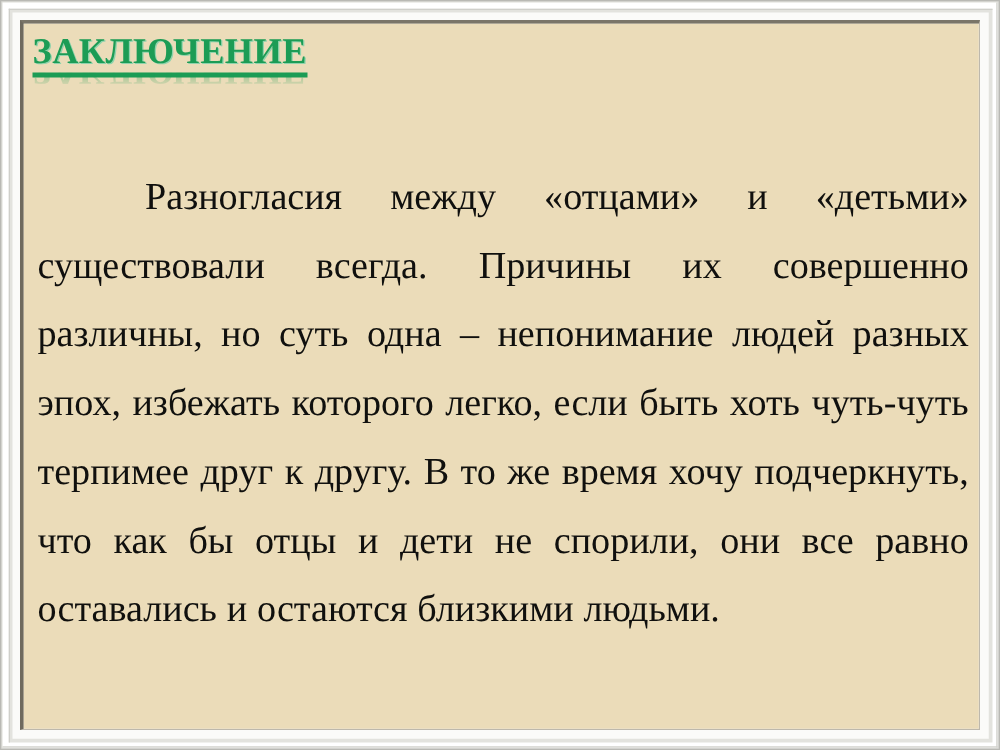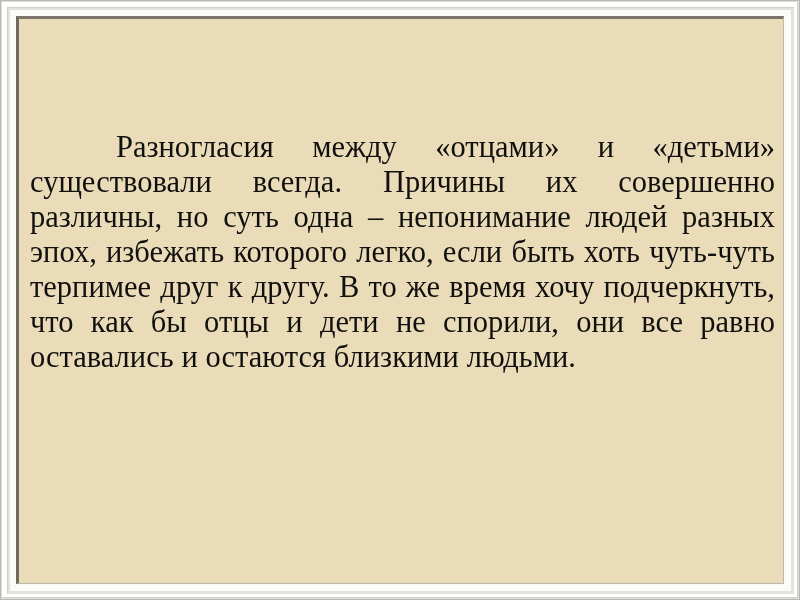--- a/index.html
+++ b/index.html
@@ -121,40 +121,44 @@
   #body-block {
     position: absolute;
     left: 11px;
     top: 111px;
     width: 745px;
   }
   #body-paragraph {
     margin: 0;
     font-family: "Liberation Serif", "DejaVu Serif", serif;
     font-size: 30.5px;
-    line-height: 35px;
+    line-height: 55px;
     color: #10100e;
     text-align: justify;
     text-indent: 86px;
     hyphens: none;
     word-spacing: 0.2px;
   }
 </style>
 </head>
 <body>
 
 <div id="slide-frame">
 
   <div class="frame-layer frame-outer"></div>
   <div class="frame-layer frame-white"></div>
   <div class="frame-layer frame-channel"></div>
   <div class="frame-layer frame-white2"></div>
   <div class="frame-layer frame-dark"></div>
 
   <div id="slide-canvas">
 
+    <div id="title-block">
+      <h1 id="slide-title">ЗАКЛЮЧЕНИЕ</h1>
+      <div id="title-reflection" aria-hidden="true">ЗАКЛЮЧЕНИЕ</div>
+    </div>
 
     <div id="body-block">
       <p id="body-paragraph">Разногласия между «отцами» и «детьми» существовали всегда. Причины их совершенно различны, но суть одна – непонимание людей разных эпох, избежать которого легко, если быть хоть чуть-чуть терпимее друг к другу. В то же время хочу подчеркнуть, что как бы отцы и дети не спорили, они все равно оставались и остаются близкими людьми.</p>
     </div>
 
   </div>
 </div>
 
 </body></html>

